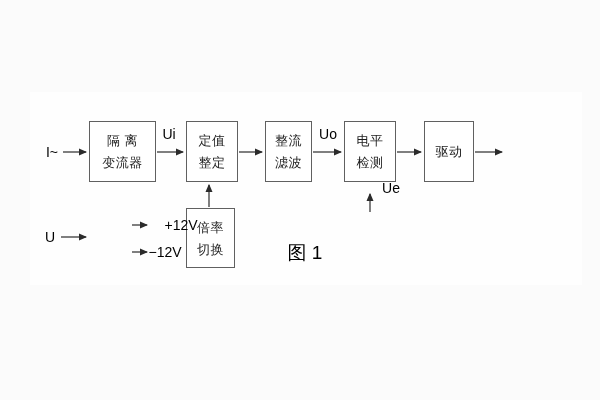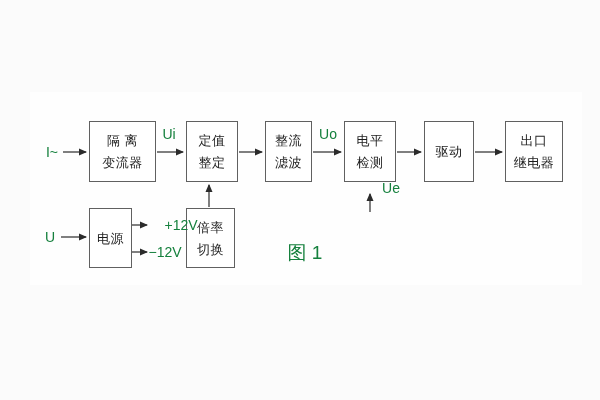--- a/index.html
+++ b/index.html
@@ -24,21 +24,21 @@
   #b2{left:186px;top:121px;width:52px;height:61px}
   #b3{left:265px;top:121px;width:47px;height:61px}
   #b4{left:344px;top:121px;width:52px;height:61px}
   #b5{left:424px;top:121px;width:50px;height:61px}
   #b6{left:505px;top:121px;width:58px;height:61px}
   #b7{left:89px;top:208px;width:43px;height:60px}
   #b8{left:186px;top:208px;width:49px;height:60px}
   #b9{left:334px;top:219px;width:79px;height:34px}
   .lb{
     position:absolute;transform:translate(-50%,-50%);
-    font-size:14px;color:#15803d;white-space:nowrap;line-height:1;
+    font-size:14px;color:#000000;white-space:nowrap;line-height:1;
   }
   #lI{left:52px;top:152px}
   #lU{left:50px;top:237px}
   #lUi{left:169px;top:134px}
   #lUo{left:328px;top:134px}
   #lUe{left:391px;top:188px}
   #lP12{left:181px;top:225px}
   #lM12{left:165px;top:252px}
   #cap{left:305px;top:252px;font-size:19px}
 </style>
@@ -81,27 +81,20 @@
     <span>定值</span>
     <span>整定</span>
   </div>
   <div class="bx" id="b5">
     <span>驱动</span>
   </div>
   <div class="bx" id="b4">
     <span>电平</span>
     <span>检测</span>
   </div>
-  <div class="bx" id="b6">
-    <span>出口</span>
-    <span>继电器</span>
-  </div>
-  <div class="bx" id="b7">
-    <span>电源</span>
-  </div>
   <div class="bx" id="b8">
     <span>倍率</span>
     <span>切换</span>
   </div>
 
   <span class="lb" id="lI">I~</span>
   <span class="lb" id="lU">U</span>
   <span class="lb" id="lUi">Ui</span>
   <span class="lb" id="lUo">Uo</span>
   <span class="lb" id="lUe">Ue</span>

